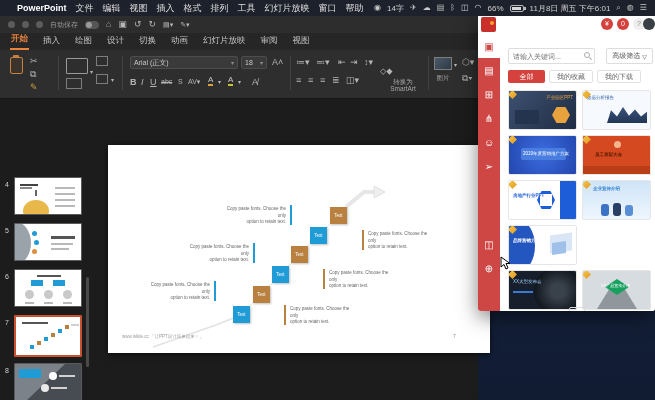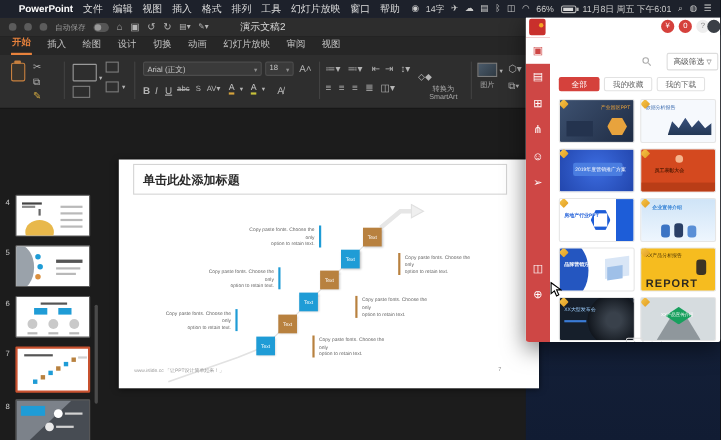--- a/index.html
+++ b/index.html
@@ -133,21 +133,20 @@
       <span class="tb-label">自动保存</span>
       <span class="toggle">
           <i></i>
         </span>
       <span class="tb-ico">⌂</span>
       <span class="tb-ico">▣</span>
       <span class="tb-ico">↺</span>
       <span class="tb-ico">↻</span>
       <span class="tb-ico" style="font-size:7px">▤▾</span>
       <span class="tb-ico" style="font-size:7px">✎▾</span>
-      <span id="tb-title">演示文稿2</span>
     </div>
 
     <div id="tabrow">
       <span class="rtab active">开始</span>
       <span class="rtab">插入</span>
       <span class="rtab">绘图</span>
       <span class="rtab">设计</span>
       <span class="rtab">切换</span>
       <span class="rtab">动画</span>
       <span class="rtab">幻灯片放映</span>
@@ -283,23 +282,20 @@
           <div class="mdot" style="left:26px;top:20px;width:8px;height:8px;background:#e9e9e9"></div>
           <div class="mline" style="left:44px;top:11px;width:16px;background:#d2d2d2"></div>
           <div class="mline" style="left:36px;top:23px;width:16px;background:#d2d2d2"></div>
         </div>
       </div>
 
       <div id="tscroll"></div>
     </div>
 
     <div id="slide">
-      <div id="slide-title-box">
-        <span>单击此处添加标题</span>
-      </div>
 
       <svg class="abs" style="left:0;top:0" width="382" height="208">
         <polyline points="45,202 108,180 133,170" fill="none" stroke="#e2e2e2" stroke-width="1.5"></polyline>
         <line x1="133" y1="170" x2="231" y2="70" stroke="#e2e2e2" stroke-width="1"></line>
         <polyline points="238,62 256,47 266,47" fill="none" stroke="#e6e6e6" stroke-width="4"></polyline>
         <polygon points="266,41 277,47 266,53" fill="#efefef" stroke="#e0e0e0" stroke-width="1"></polygon>
       </svg>
 
       <div class="sq blue" style="left:125px;top:161px">
           <span>Text</span>
@@ -365,20 +361,21 @@
       <div class="rail-item">▤</div>
       <div class="rail-item">⊞</div>
       <div class="rail-item">⋔</div>
       <div class="rail-item">☺</div>
       <div class="rail-item">➢</div>
       <div class="rail-item" style="margin-top:54px">◫</div>
       <div class="rail-item">⊕</div>
     </div>
 
     <div id="p-body">
+      <input id="p-search" placeholder="请输入关键词..." style="">
       <div id="p-mag"></div>
       <button id="p-filter">
         <span>高级筛选</span>
           <span style="font-size:6px">▽</span>
       </button>
       <div class="p-tab on" style="left:8px;width:37px">全部</div>
       <div class="p-tab off" style="left:49px;width:44px">我的收藏</div>
       <div class="p-tab off" style="left:97px;width:44px">我的下载</div>
 
       <div class="card" style="left:8px;top:58px;background:linear-gradient(135deg,#3d5170,#1f2c44)">
@@ -417,26 +414,20 @@
         <div class="mdot abs" style="left:42px;bottom:3px;width:8px;height:11px;background:#5a8fd6;border-radius:3px"></div>
         <div class="ct" style="left:10px;top:5px;color:#2f7fd4;font-weight:bold">企业宣传介绍</div>
       </div>
       <div class="card" style="left:8px;top:193px;background:#fff">
         <div class="badge"></div>
         <div class="abs" style="left:-8px;top:-6px;width:34px;height:52px;background:#2456c0;border-radius:0 60% 60% 0"></div>
         <div class="abs" style="right:4px;top:8px;width:22px;height:18px;background:#d9e6f6;transform:skewY(-8deg)"></div>
         <div class="abs" style="right:10px;top:16px;width:14px;height:12px;background:#9fc0e8;transform:skewY(-8deg)"></div>
         <div class="ct" style="left:4px;top:12px;color:#fff;font-weight:bold">品牌营销方案</div>
       </div>
-      <div class="card" style="left:82px;top:193px;background:#f6bc1f">
-        <div class="badge"></div>
-        <div class="ct" style="left:4px;top:4px;color:#4a3305">XX产品分析报告</div>
-        <div class="ct" style="left:4px;bottom:3px;color:#2e2a20;font-size:10px;font-weight:bold;letter-spacing:1px">REPORT</div>
-        <div class="mdot abs" style="right:8px;top:10px;width:9px;height:14px;background:#3c3324;border-radius:3px"></div>
-      </div>
       <div class="card" style="left:8px;top:238px;background:#161f2b">
         <div class="badge"></div>
         <div class="mdot abs" style="right:-6px;top:-4px;width:48px;height:48px;background:radial-gradient(circle,#39414b 20%,#11161d 70%)"></div>
         <div class="ct" style="left:4px;top:8px;color:#9fd0ff">XX大型发布会</div>
         <div class="mline abs" style="left:4px;top:20px;width:20px;background:#3a7bd5;height:2px"></div>
       </div>
       <div class="card" style="left:82px;top:238px;background:#d6dcdf">
         <div class="badge"></div>
         <div class="abs" style="left:14px;bottom:0;width:40px;height:26px;background:#8f979c;clip-path:polygon(40% 0,60% 0,100% 100%,0 100%)"></div>
         <div class="abs" style="left:22px;top:8px;width:24px;height:16px;background:#18a05e;clip-path:polygon(50% 0,100% 50%,50% 100%,0 50%)"></div>

